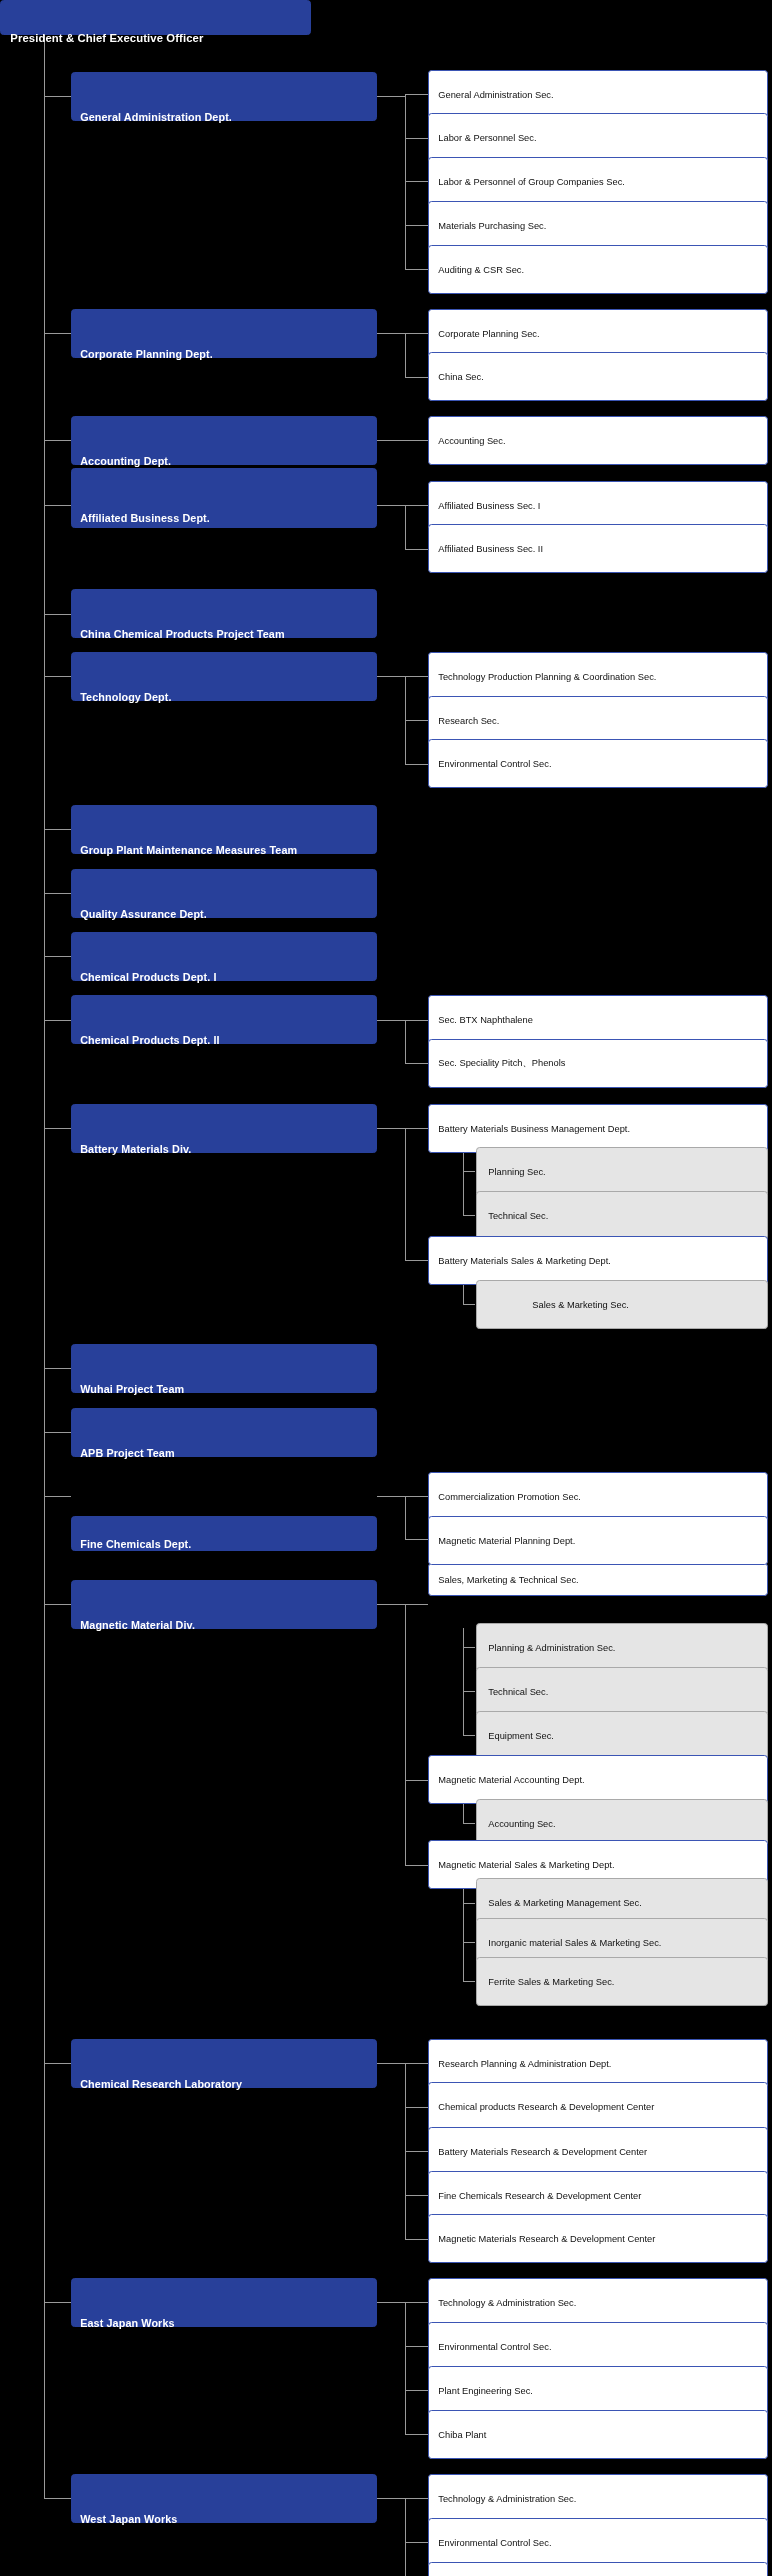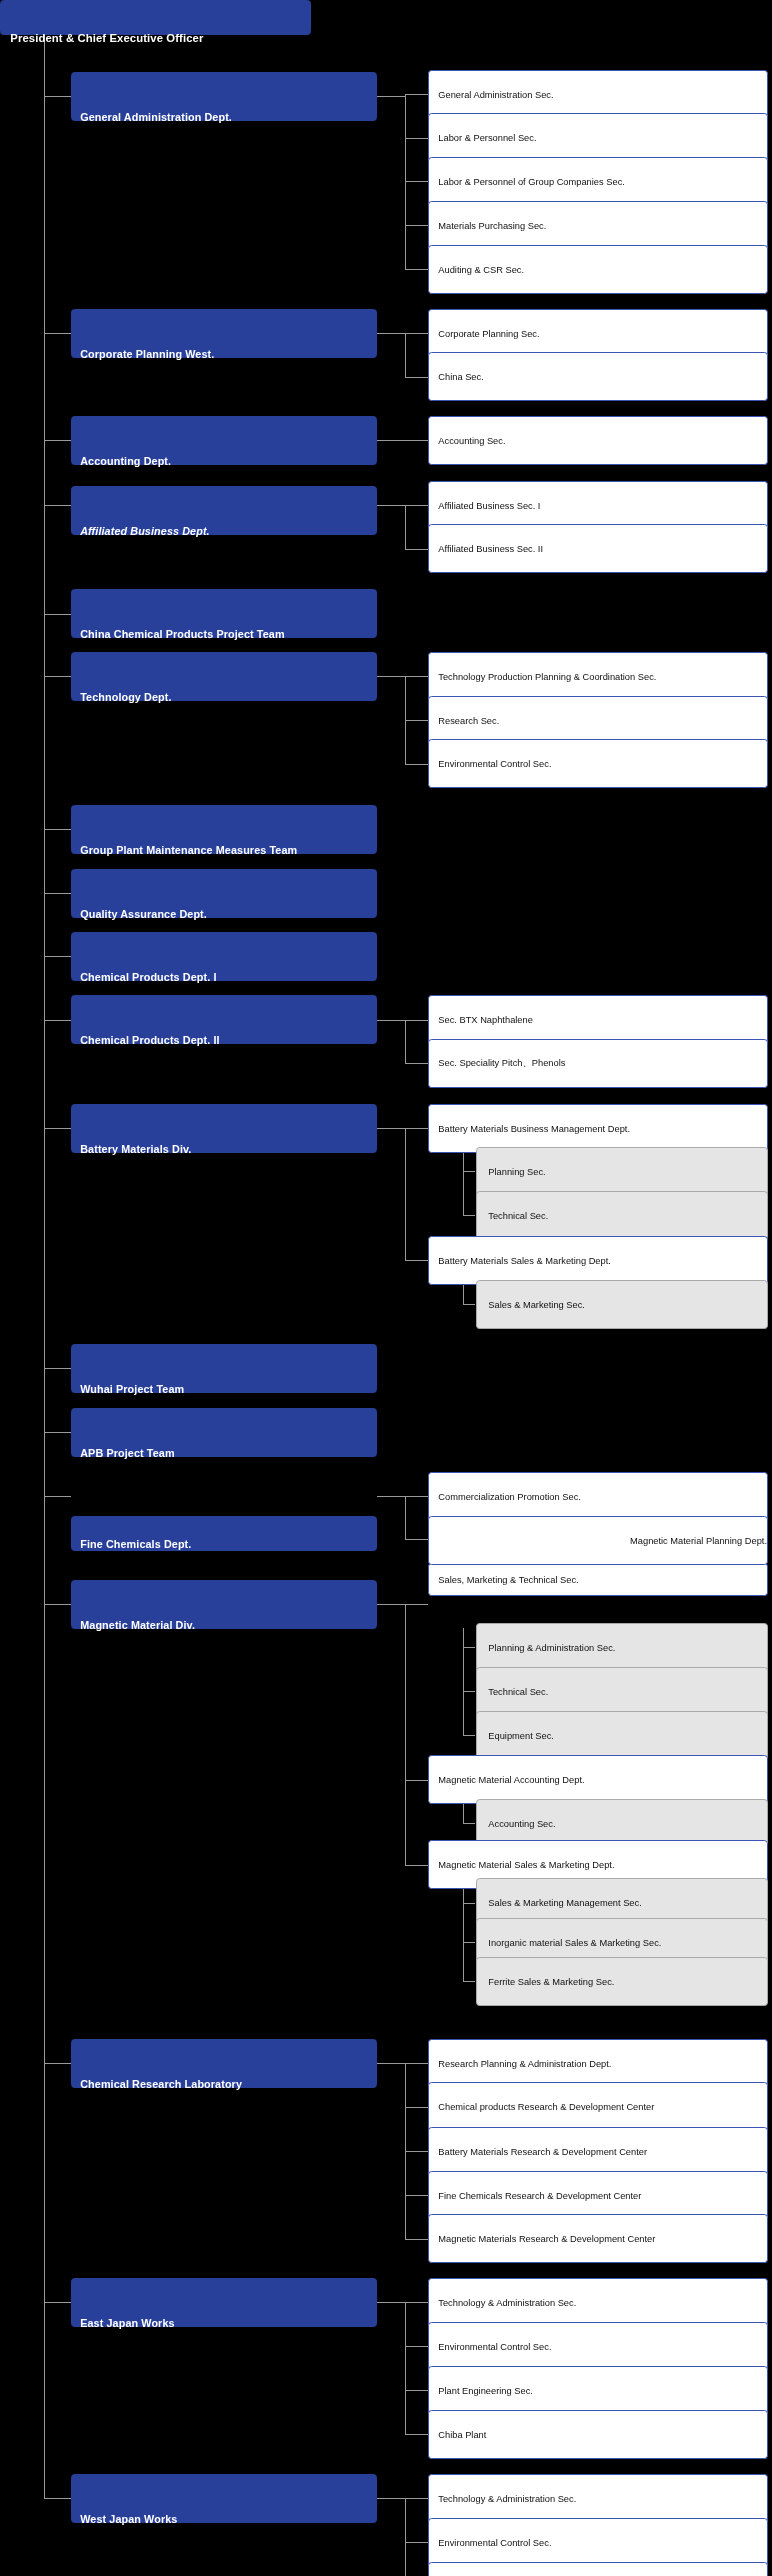--- a/index.html
+++ b/index.html
@@ -124,21 +124,21 @@
     <div class="hline" style="left: 405px; top: 225px; width: 23px;"></div>
     <div class="box white" style="left: 428px; top: 201px; width: 340px; height: 49px;">
       <span class="label">Materials Purchasing Sec.</span>
     </div>
     <div class="hline" style="left: 405px; top: 269px; width: 23px;"></div>
     <div class="box white" style="left: 428px; top: 245px; width: 340px; height: 49px;">
       <span class="label">Auditing &amp; CSR Sec.</span>
     </div>
     <div class="hline" style="left: 44px; top: 333px; width: 27px;"></div>
     <div class="box blue" style="left: 71px; top: 309px; width: 306px; height: 49px;">
-      <span class="label">Corporate Planning West.</span>
+      <span class="label">Corporate Planning Dept.</span>
     </div>
     <div class="hline" style="left: 377px; top: 333px; width: 29px;"></div>
     <div class="vline" style="left: 405px; top: 334px; height: 43px;"></div>
     <div class="hline" style="left: 405px; top: 333px; width: 23px;"></div>
     <div class="box white" style="left: 428px; top: 309px; width: 340px; height: 49px;">
       <span class="label">Corporate Planning Sec.</span>
     </div>
     <div class="hline" style="left: 405px; top: 377px; width: 23px;"></div>
     <div class="box white" style="left: 428px; top: 352px; width: 340px; height: 49px;">
       <span class="label"> China Sec.</span>
@@ -146,21 +146,21 @@
     <div class="hline" style="left: 44px; top: 440px; width: 27px;"></div>
     <div class="box blue" style="left: 71px; top: 416px; width: 306px; height: 49px;">
       <span class="label">Accounting Dept.</span>
     </div>
     <div class="hline" style="left: 377px; top: 440px; width: 29px;"></div>
     <div class="hline" style="left: 405px; top: 440px; width: 23px;"></div>
     <div class="box white" style="left: 428px; top: 416px; width: 340px; height: 49px;">
       <span class="label">Accounting Sec.</span>
     </div>
     <div class="hline" style="left: 44px; top: 505px; width: 27px;"></div>
-    <div class="box blue" style="left: 71px; top: 486px; width: 306px; height: 49px; font-style: italic;">
+    <div class="box blue" style="left: 71px; top: 468px; width: 306px; height: 60px;">
       <span class="label">Affiliated Business Dept.</span>
     </div>
     <div class="hline" style="left: 377px; top: 505px; width: 29px;"></div>
     <div class="vline" style="left: 405px; top: 506px; height: 43px;"></div>
     <div class="hline" style="left: 405px; top: 505px; width: 23px;"></div>
     <div class="box white" style="left: 428px; top: 481px; width: 340px; height: 49px;">
       <span class="label">Affiliated Business Sec. I</span>
     </div>
     <div class="hline" style="left: 405px; top: 549px; width: 23px;"></div>
     <div class="box white" style="left: 428px; top: 524px; width: 340px; height: 49px;">
@@ -232,21 +232,21 @@
     <div class="hline" style="left: 463px; top: 1215px; width: 12.4px;"></div>
     <div class="box white3" style="left: 476px; top: 1191px; width: 292px; height: 49px;">
       <span class="label">Technical Sec.</span>
     </div>
     <div class="hline" style="left: 405px; top: 1260px; width: 23px;"></div>
     <div class="box white" style="left: 428px; top: 1236px; width: 340px; height: 49px;">
       <span class="label">Battery Materials Sales &amp; Marketing Dept.</span>
     </div>
     <div class="vline" style="left: 463px; top: 1284px; height: 20.6px;"></div>
     <div class="hline" style="left: 463px; top: 1304px; width: 12.4px;"></div>
-    <div class="box white3" style="left: 476px; top: 1280px; width: 292px; height: 49px;">
+    <div class="box white3" style="left: 476px; top: 1280px; width: 292px; height: 49px; padding-left: 44px;">
       <span class="label">Sales &amp; Marketing Sec.</span>
     </div>
     <div class="hline" style="left: 44px; top: 1368px; width: 27px;"></div>
     <div class="box blue" style="left: 71px; top: 1344px; width: 306px; height: 49px;">
       <span class="label">Wuhai Project Team</span>
     </div>
     <div class="hline" style="left: 44px; top: 1432px; width: 27px;"></div>
     <div class="box blue" style="left: 71px; top: 1408px; width: 306px; height: 49px;">
       <span class="label">APB Project Team</span>
     </div>
@@ -264,21 +264,21 @@
     <div class="box white" style="left: 428px; top: 1563px; width: 340px; height: 33px;">
       <span class="label">Sales, Marketing &amp; Technical Sec.</span>
     </div>
     <div class="hline" style="left: 44px; top: 1604px; width: 27px;"></div>
     <div class="box blue" style="left: 71px; top: 1580px; width: 306px; height: 49px;">
       <span class="label">Magnetic Material Div.</span>
     </div>
     <div class="hline" style="left: 377px; top: 1604px; width: 29px;"></div>
     <div class="vline" style="left: 405px; top: 1604px; height: 261px;"></div>
     <div class="hline" style="left: 405px; top: 1604px; width: 23px;"></div>
-    <div class="box white" style="left: 428px; top: 1516px; width: 340px; height: 49px; text-align: right;">
+    <div class="box white" style="left: 428px; top: 1516px; width: 340px; height: 49px;">
       <span class="label">Magnetic Material Planning Dept.</span>
     </div>
     <div class="vline" style="left: 463px; top: 1628px; height: 108px;"></div>
     <div class="hline" style="left: 463px; top: 1647px; width: 12.4px;"></div>
     <div class="box white3" style="left: 476px; top: 1623px; width: 292px; height: 49px;">
       <span class="label">Planning &amp; Administration Sec.</span>
     </div>
     <div class="hline" style="left: 463px; top: 1691px; width: 12.4px;"></div>
     <div class="box white3" style="left: 476px; top: 1667px; width: 292px; height: 49px;">
       <span class="label">Technical Sec.</span>

